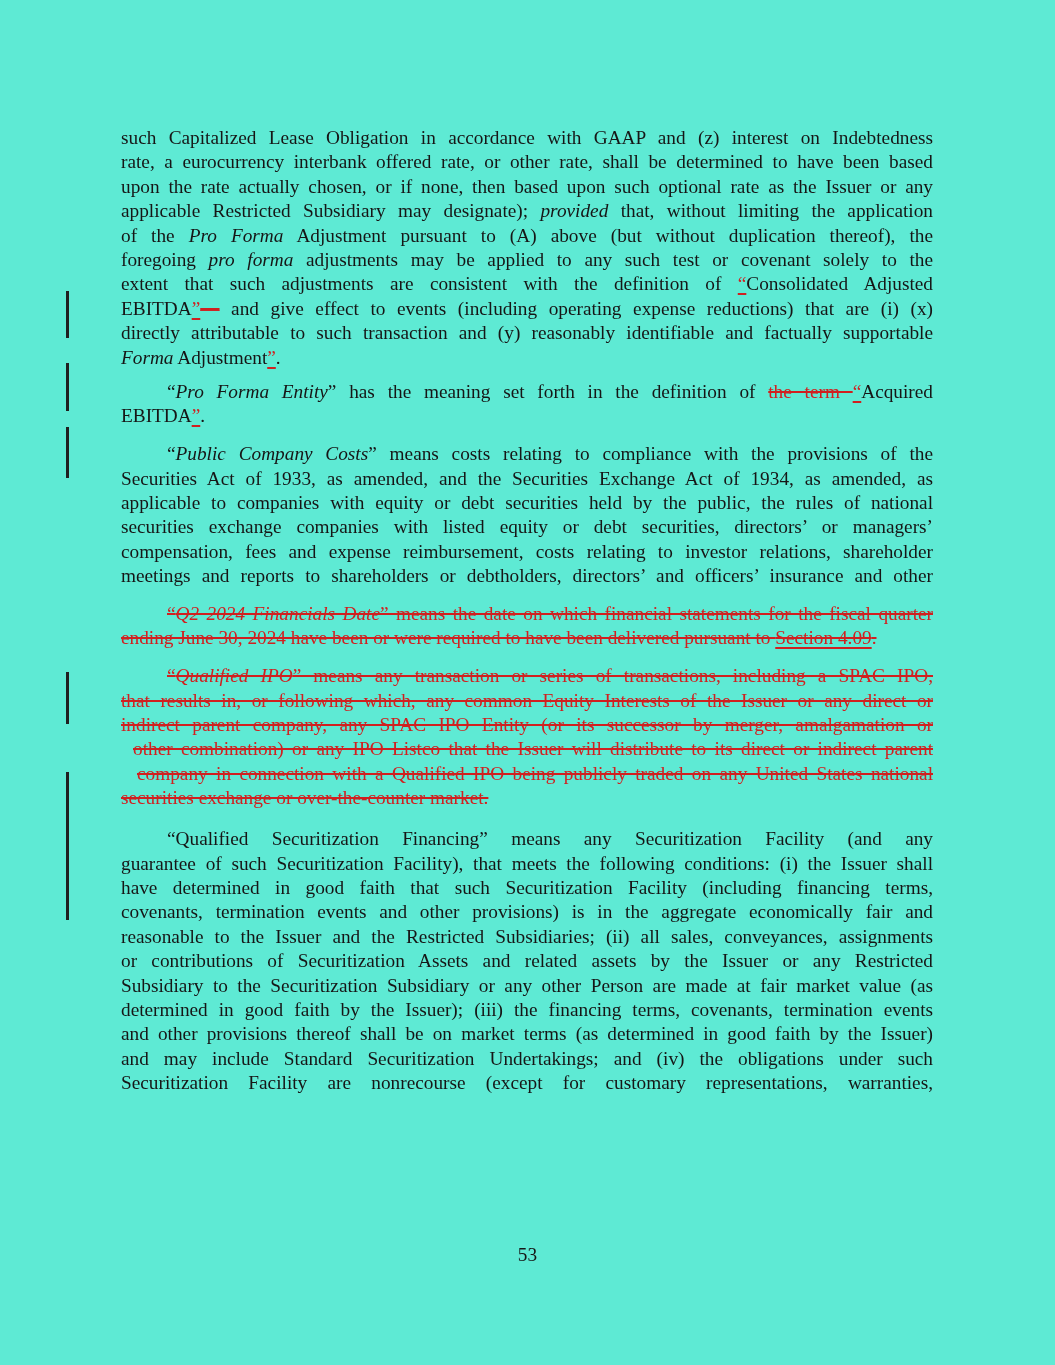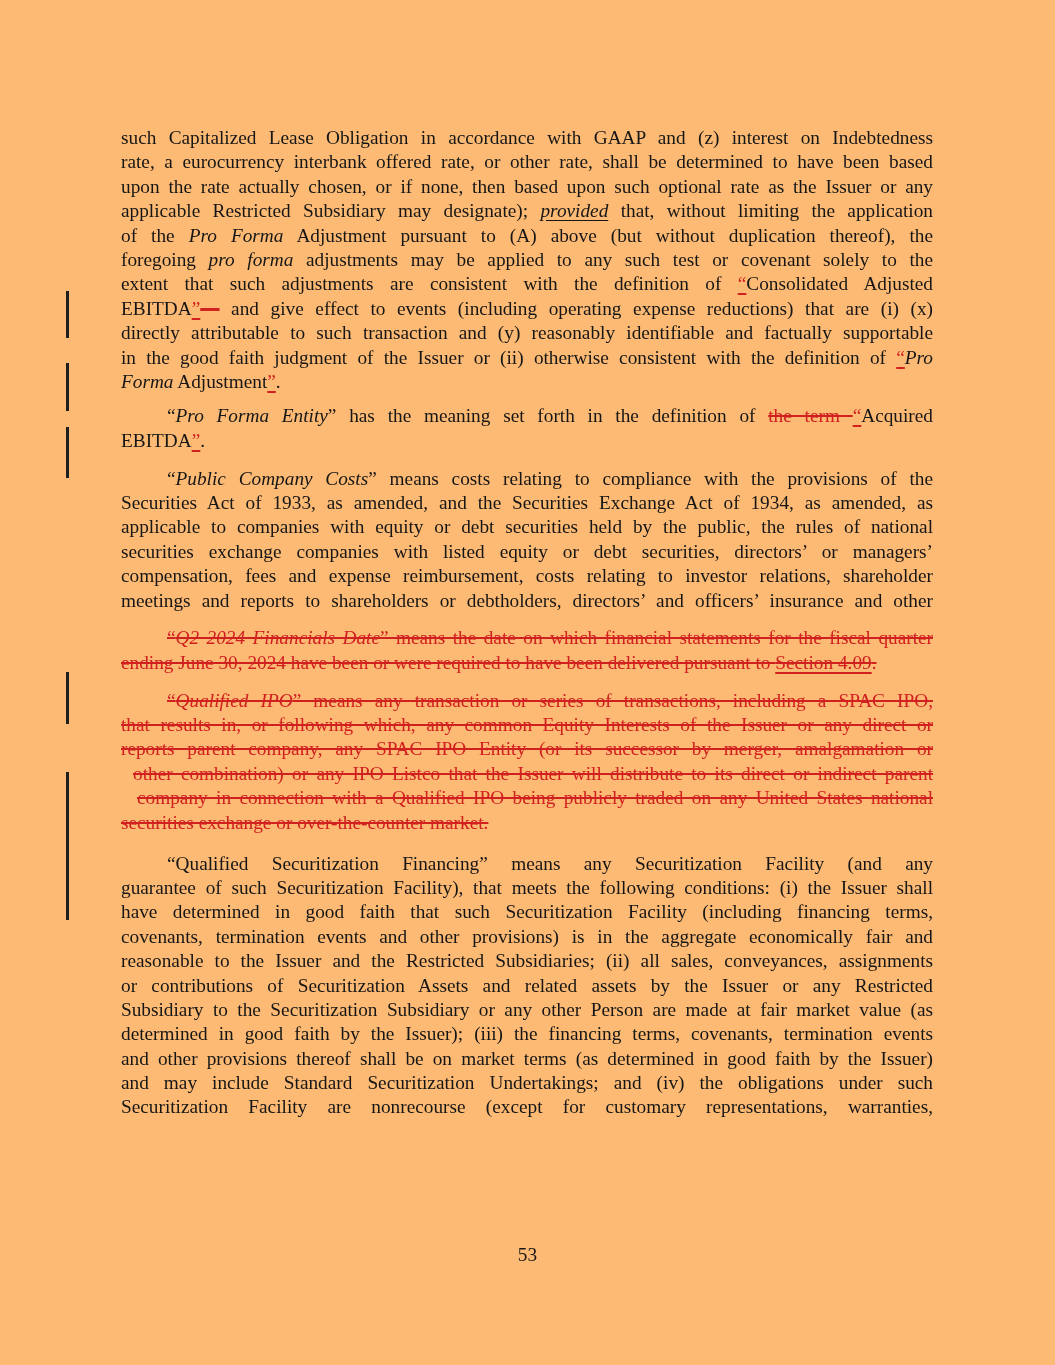--- a/index.html
+++ b/index.html
@@ -1,19 +1,19 @@
 <!DOCTYPE html>
 <html><head>
 <meta charset="utf-8">
 <style>
   html,body{margin:0;padding:0;background:#ffffff;}
   .page{
     position:relative;
     width:1055px;height:1365px;
-    background:#fdba74;
+    background:#5eead4;
     font-family:"Liberation Serif","DejaVu Serif",serif;
     color:#161616;
     overflow:hidden;
   }
   .content{
     position:absolute;left:121px;top:126px;width:812px;
     font-size:19.3px;line-height:24.4px;
   }
   .para{margin:0;padding:0;}
   .line{height:24.4px;overflow:hidden;white-space:normal;}
@@ -35,27 +35,26 @@
       <div class="cbar" style="top: 363px; height: 48px; background: rgb(31, 31, 31);"></div>
       <div class="cbar" style="top: 427px; height: 51px; background: rgb(31, 31, 31);"></div>
       <div class="cbar" style="top: 672px; height: 52px; background: rgb(31, 31, 31);"></div>
       <div class="cbar" style="top: 772px; height: 148px; background: rgb(31, 31, 31);"></div>
     </div>
   <div class="content">
       <div class="para" style="margin-top: 0px;">
         <div class="line just"><span>such Capitalized Lease Obligation in accordance with GAAP and (z) interest on Indebtedness</span></div>
         <div class="line just"><span>rate, a eurocurrency interbank offered rate, or other rate, shall be determined to have been based</span></div>
         <div class="line just"><span>upon the rate actually chosen, or if none, then based upon such optional rate as the Issuer or any</span></div>
-        <div class="line just"><span>applicable Restricted Subsidiary may designate); </span><span style="font-style: italic; text-decoration: underline;">provided</span><span> that, without limiting the application</span></div>
+        <div class="line just"><span>applicable Restricted Subsidiary may designate); </span><span style="font-style: italic;">provided</span><span> that, without limiting the application</span></div>
         <div class="line just"><span>of the </span><span style="font-style: italic;">Pro Forma</span><span> Adjustment pursuant to (A) above (but without duplication thereof), the</span></div>
         <div class="line just"><span>foregoing </span><span style="font-style: italic;">pro forma</span><span> adjustments may be applied to any such test or covenant solely to the</span></div>
         <div class="line just"><span>extent that such adjustments are consistent with the definition of </span><span style="color: rgb(208, 32, 32); text-decoration-line: underline; text-decoration-thickness: 1.6px;">“</span><span>Consolidated Adjusted</span></div>
         <div class="line just"><span>EBITDA</span><span style="color: rgb(208, 32, 32); text-decoration-line: underline; text-decoration-thickness: 1.6px;">”</span><span style="color: rgb(208, 32, 32); text-decoration-line: line-through; text-decoration-thickness: 1.6px;">—</span><span> and give effect to events (including operating expense reductions) that are (i) (x)</span></div>
         <div class="line just"><span>directly attributable to such transaction and (y) reasonably identifiable and factually supportable</span></div>
-        <div class="line just"><span>in the good faith judgment of the Issuer or (ii) otherwise consistent with the definition of </span><span style="color: rgb(208, 32, 32); text-decoration-line: underline; text-decoration-thickness: 1.6px;">“</span><span style="font-style: italic;">Pro</span></div>
         <div class="line"><span style="font-style: italic;">Forma</span><span> Adjustment</span><span style="color: rgb(208, 32, 32); text-decoration-line: underline; text-decoration-thickness: 1.6px;">”</span><span>.</span></div>
       </div>
       <div class="para indent" style="margin-top: 10px;">
         <div class="line just"><span>“</span><span style="font-style: italic;">Pro Forma Entity</span><span>” has the meaning set forth in the definition of </span><span style="color: rgb(208, 32, 32); text-decoration-line: line-through; text-decoration-thickness: 1.6px;">the term </span><span style="color: rgb(208, 32, 32); text-decoration-line: underline; text-decoration-thickness: 1.6px;">“</span><span>Acquired</span></div>
         <div class="line"><span>EBITDA</span><span style="color: rgb(208, 32, 32); text-decoration-line: underline; text-decoration-thickness: 1.6px;">”</span><span>.</span></div>
       </div>
       <div class="para indent" style="margin-top: 13.5px;">
         <div class="line just"><span>“</span><span style="font-style: italic;">Public Company Costs</span><span>” means costs relating to compliance with the provisions of the</span></div>
         <div class="line just"><span>Securities Act of 1933, as amended, and the Securities Exchange Act of 1934, as amended, as</span></div>
         <div class="line just"><span>applicable to companies with equity or debt securities held by the public, the rules of national</span></div>
@@ -63,21 +62,21 @@
         <div class="line just"><span>compensation, fees and expense reimbursement, costs relating to investor relations, shareholder</span></div>
         <div class="line just"><span>meetings and reports to shareholders or debtholders, directors’ and officers’ insurance and other</span></div>
       </div>
       <div class="para indent" style="margin-top: 13.5px;">
         <div class="line just"><span style="color: rgb(208, 32, 32); text-decoration-line: line-through; text-decoration-thickness: 1.6px;">“</span><span style="font-style: italic; color: rgb(208, 32, 32); text-decoration-line: line-through; text-decoration-thickness: 1.6px;">Q2 2024 Financials Date</span><span style="color: rgb(208, 32, 32); text-decoration-line: line-through; text-decoration-thickness: 1.6px;">” means the date on which financial statements for the fiscal quarter</span></div>
         <div class="line"><span style="color: rgb(208, 32, 32); text-decoration-line: line-through; text-decoration-thickness: 1.6px;">ending June 30, 2024 have been or were required to have been delivered pursuant to </span><span style="color: rgb(208, 32, 32); text-decoration-line: underline line-through; text-decoration-thickness: 1.6px;">Section 4.09</span><span style="color: rgb(208, 32, 32); text-decoration-line: line-through; text-decoration-thickness: 1.6px;">.</span></div>
       </div>
       <div class="para indent" style="margin-top: 13.5px;">
         <div class="line just"><span style="color: rgb(208, 32, 32); text-decoration-line: line-through; text-decoration-thickness: 1.6px;">“</span><span style="font-style: italic; color: rgb(208, 32, 32); text-decoration-line: line-through; text-decoration-thickness: 1.6px;">Qualified IPO</span><span style="color: rgb(208, 32, 32); text-decoration-line: line-through; text-decoration-thickness: 1.6px;">” means any transaction or series of transactions, including a SPAC IPO,</span></div>
         <div class="line just"><span style="color: rgb(208, 32, 32); text-decoration-line: line-through; text-decoration-thickness: 1.6px;">that results in, or following which, any common Equity Interests of the Issuer or any direct or</span></div>
-        <div class="line just"><span style="color: rgb(208, 32, 32); text-decoration-line: line-through; text-decoration-thickness: 1.6px;">reports parent company, any SPAC IPO Entity (or its successor by merger, amalgamation or</span></div>
+        <div class="line just"><span style="color: rgb(208, 32, 32); text-decoration-line: line-through; text-decoration-thickness: 1.6px;">indirect parent company, any SPAC IPO Entity (or its successor by merger, amalgamation or</span></div>
         <div class="line just"><span style="color: rgb(208, 32, 32); text-decoration-line: line-through; text-decoration-thickness: 1.6px; margin-left: 12px;">other combination) or any IPO Listco that the Issuer will distribute to its direct or indirect parent</span></div>
         <div class="line just"><span style="color: rgb(208, 32, 32); text-decoration-line: line-through; text-decoration-thickness: 1.6px; margin-left: 16px;">company in connection with a Qualified IPO being publicly traded on any United States national</span></div>
         <div class="line"><span style="color: rgb(208, 32, 32); text-decoration-line: line-through; text-decoration-thickness: 1.6px;">securities exchange or over-the-counter market.</span></div>
       </div>
       <div class="para indent" style="margin-top: 16.5px;">
         <div class="line just"><span>“</span><span style="">Qualified Securitization Financing</span><span>” means any Securitization Facility (and any</span></div>
         <div class="line just"><span>guarantee of such Securitization Facility), that meets the following conditions: (i) the Issuer shall</span></div>
         <div class="line just"><span>have determined in good faith that such Securitization Facility (including financing terms,</span></div>
         <div class="line just"><span>covenants, termination events and other provisions) is in the aggregate economically fair and</span></div>
         <div class="line just"><span>reasonable to the Issuer and the Restricted Subsidiaries; (ii) all sales, conveyances, assignments</span></div>

